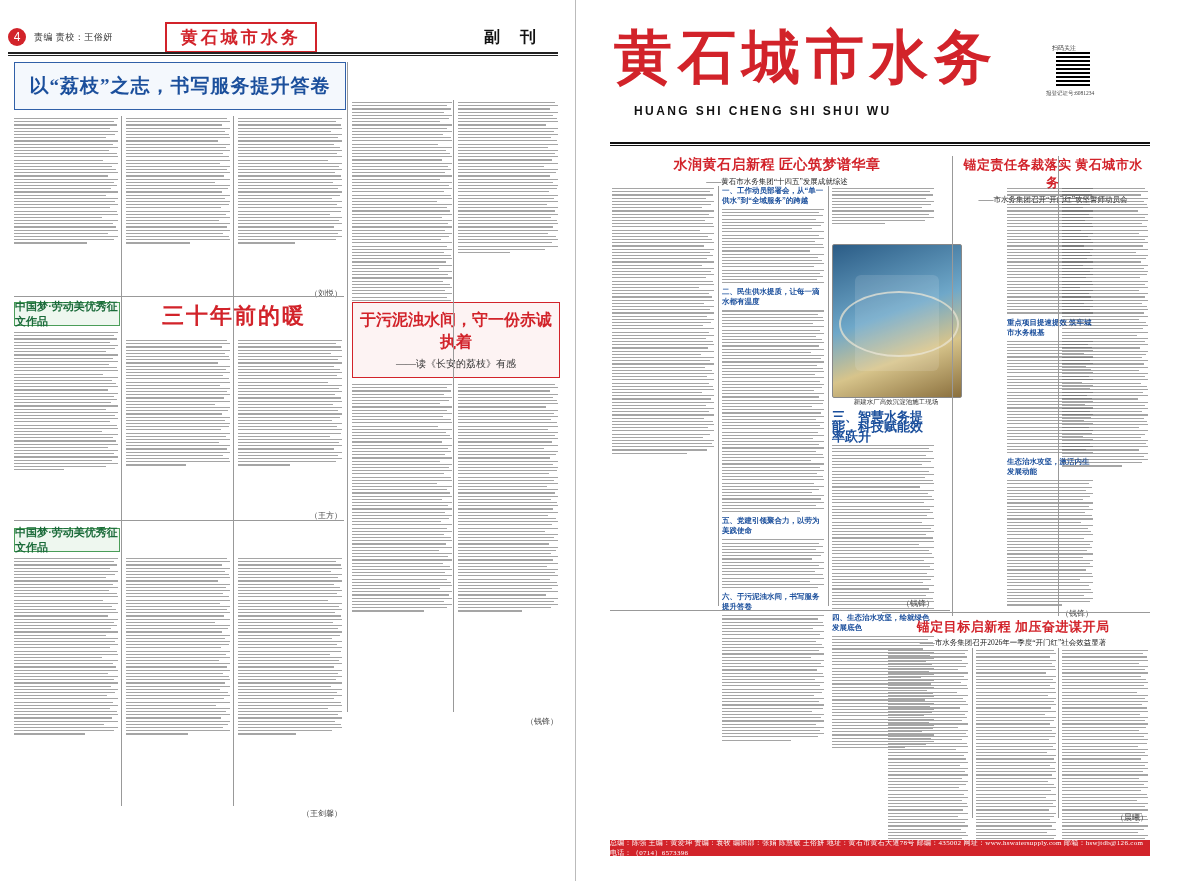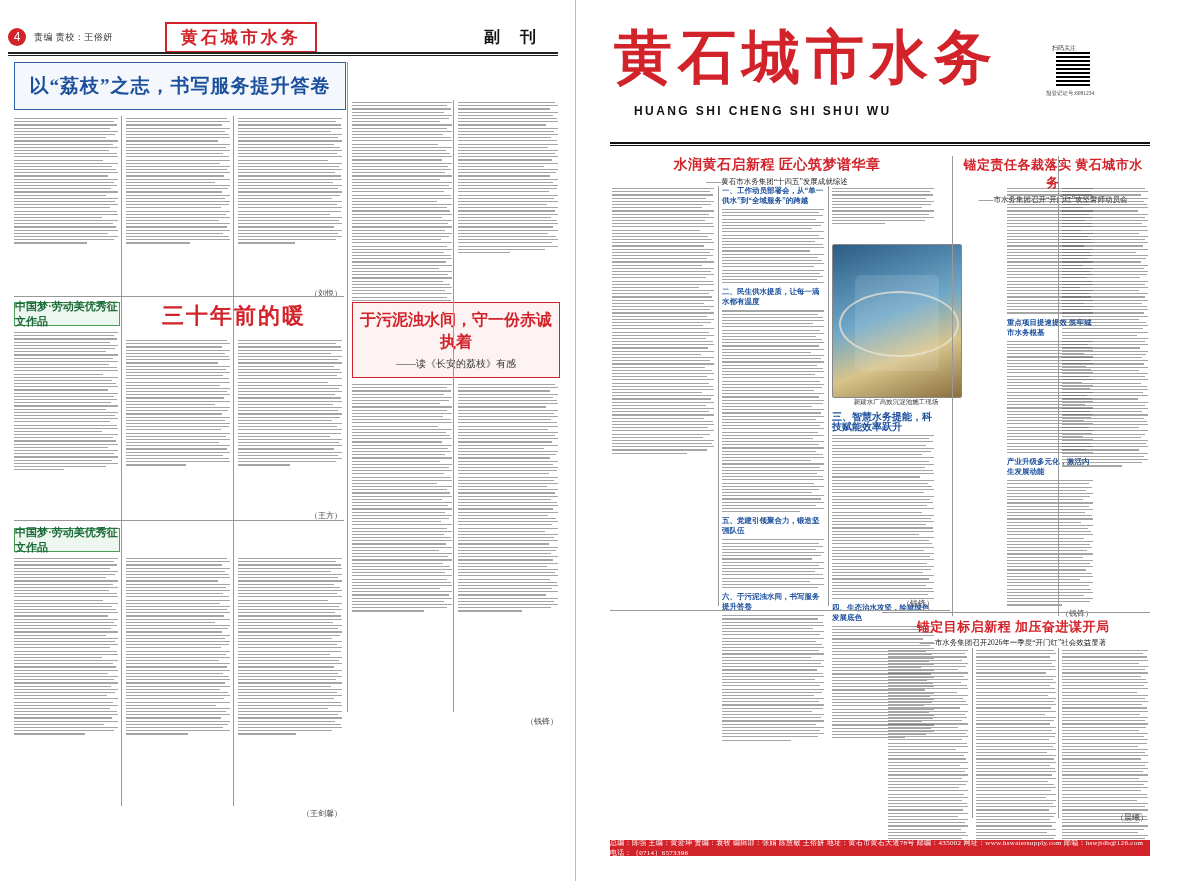--- a/index.html
+++ b/index.html
@@ -1021,21 +1021,21 @@
           <span style="width:100%"></span>
         <span style="width:95%"></span>
           <span style="width:88%"></span>
           <span style="width:100%"></span>
           <span style="width:97%"></span>
         <span style="width:100%"></span>
           <span style="width:92%"></span>
           <span style="width:100%"></span>
           <span style="width:76%"></span>
       </div>
-      <div style="font-size:7.5px;font-weight:bold;color:#1b4f9c;line-height:10px;margin-top:4px;">五、党建引领聚合力，锻造坚强队伍</div>
+      <div style="font-size:7.5px;font-weight:bold;color:#1b4f9c;line-height:10px;margin-top:4px;">五、党建引领聚合力，以劳为美践使命</div>
       <div class="fake" style="margin-top:3px;">
         <span style="width:100%"></span>
           <span style="width:95%"></span>
           <span style="width:99%"></span>
           <span style="width:92%"></span>
         <span style="width:100%"></span>
           <span style="width:97%"></span>
           <span style="width:88%"></span>
           <span style="width:100%"></span>
         <span style="width:95%"></span>
@@ -1108,21 +1108,21 @@
           <span style="width:97%"></span>
           <span style="width:88%"></span>
           <span style="width:100%"></span>
         <span style="width:95%"></span>
           <span style="width:100%"></span>
           <span style="width:91%"></span>
           <span style="width:52%"></span>
       </div>
     </div>
     <div style="position:absolute;left:242px;top:412px;width:102px;">
-      <div style="font-size:10px;font-weight:bold;color:#1b4f9c;line-height:10px;">三、智慧水务提能，科技赋能效率跃升</div>
+      <div style="font-size:13px;font-weight:bold;color:#1b4f9c;line-height:10px;">三、智慧水务提能，科技赋能效率跃升</div>
       <div class="fake" style="margin-top:3px;">
         <span style="width:100%"></span>
           <span style="width:95%"></span>
           <span style="width:99%"></span>
           <span style="width:92%"></span>
         <span style="width:100%"></span>
           <span style="width:97%"></span>
           <span style="width:88%"></span>
           <span style="width:100%"></span>
         <span style="width:95%"></span>
@@ -1286,21 +1286,21 @@
           <span style="width:95%"></span>
         <span style="width:100%"></span>
           <span style="width:99%"></span>
           <span style="width:88%"></span>
           <span style="width:100%"></span>
         <span style="width:97%"></span>
           <span style="width:100%"></span>
           <span style="width:92%"></span>
           <span style="width:100%"></span>
       </div>
-      <div style="font-size:7.5px;font-weight:bold;color:#1b4f9c;line-height:10px;margin-top:4px;">产业升级多元化，激活内生发展动能</div>
+      <div style="font-size:7.5px;font-weight:bold;color:#1b4f9c;line-height:10px;margin-top:4px;">生态治水攻坚，激活内生发展动能</div>
       <div class="fake" style="margin-top:3px;">
         <span style="width:100%"></span>
           <span style="width:95%"></span>
           <span style="width:99%"></span>
           <span style="width:92%"></span>
         <span style="width:100%"></span>
           <span style="width:97%"></span>
           <span style="width:88%"></span>
           <span style="width:100%"></span>
         <span style="width:95%"></span>

